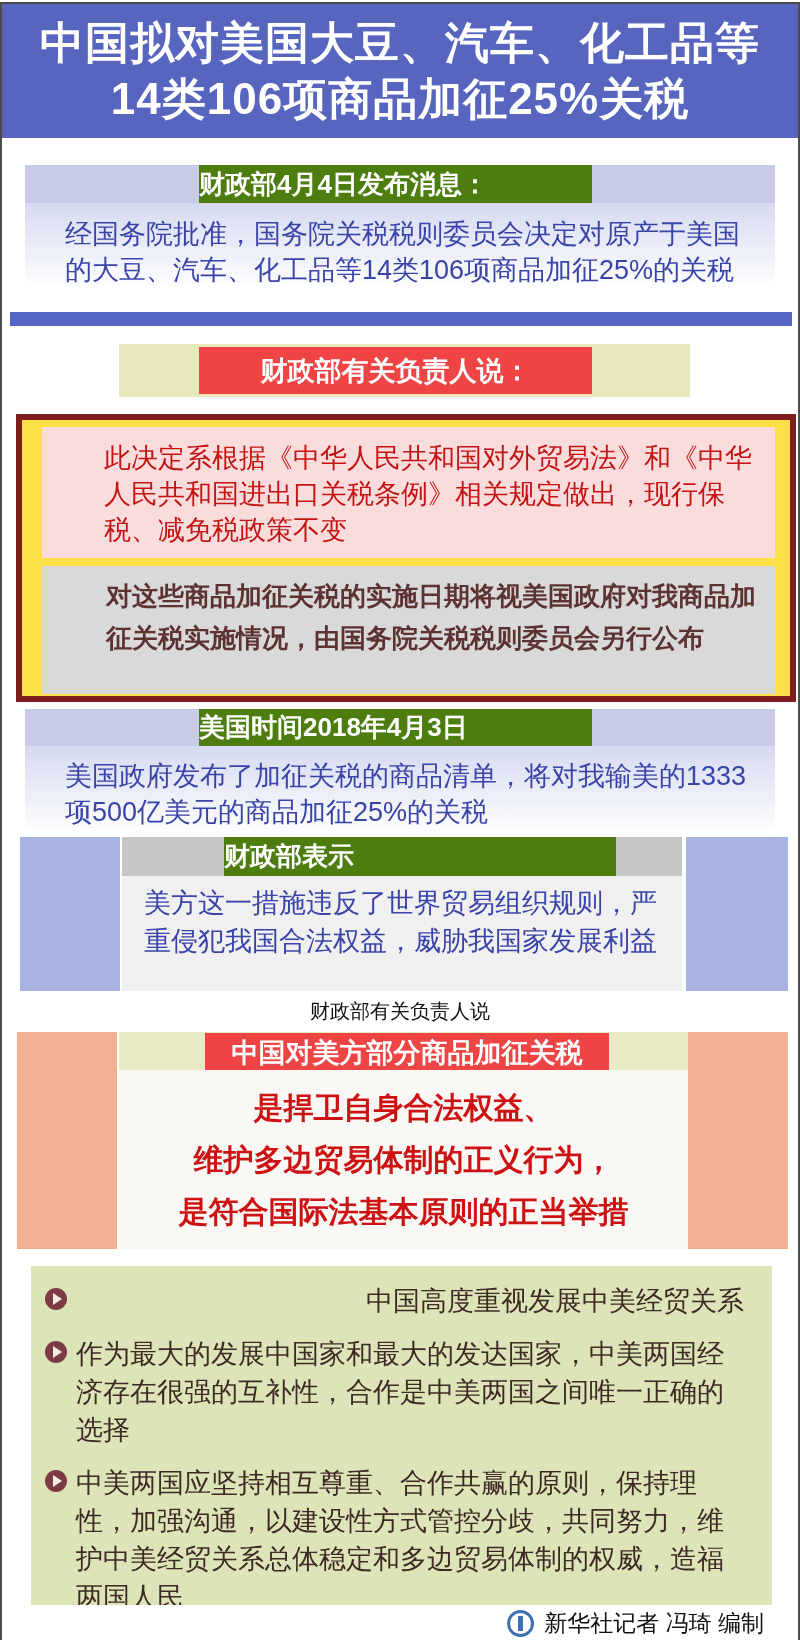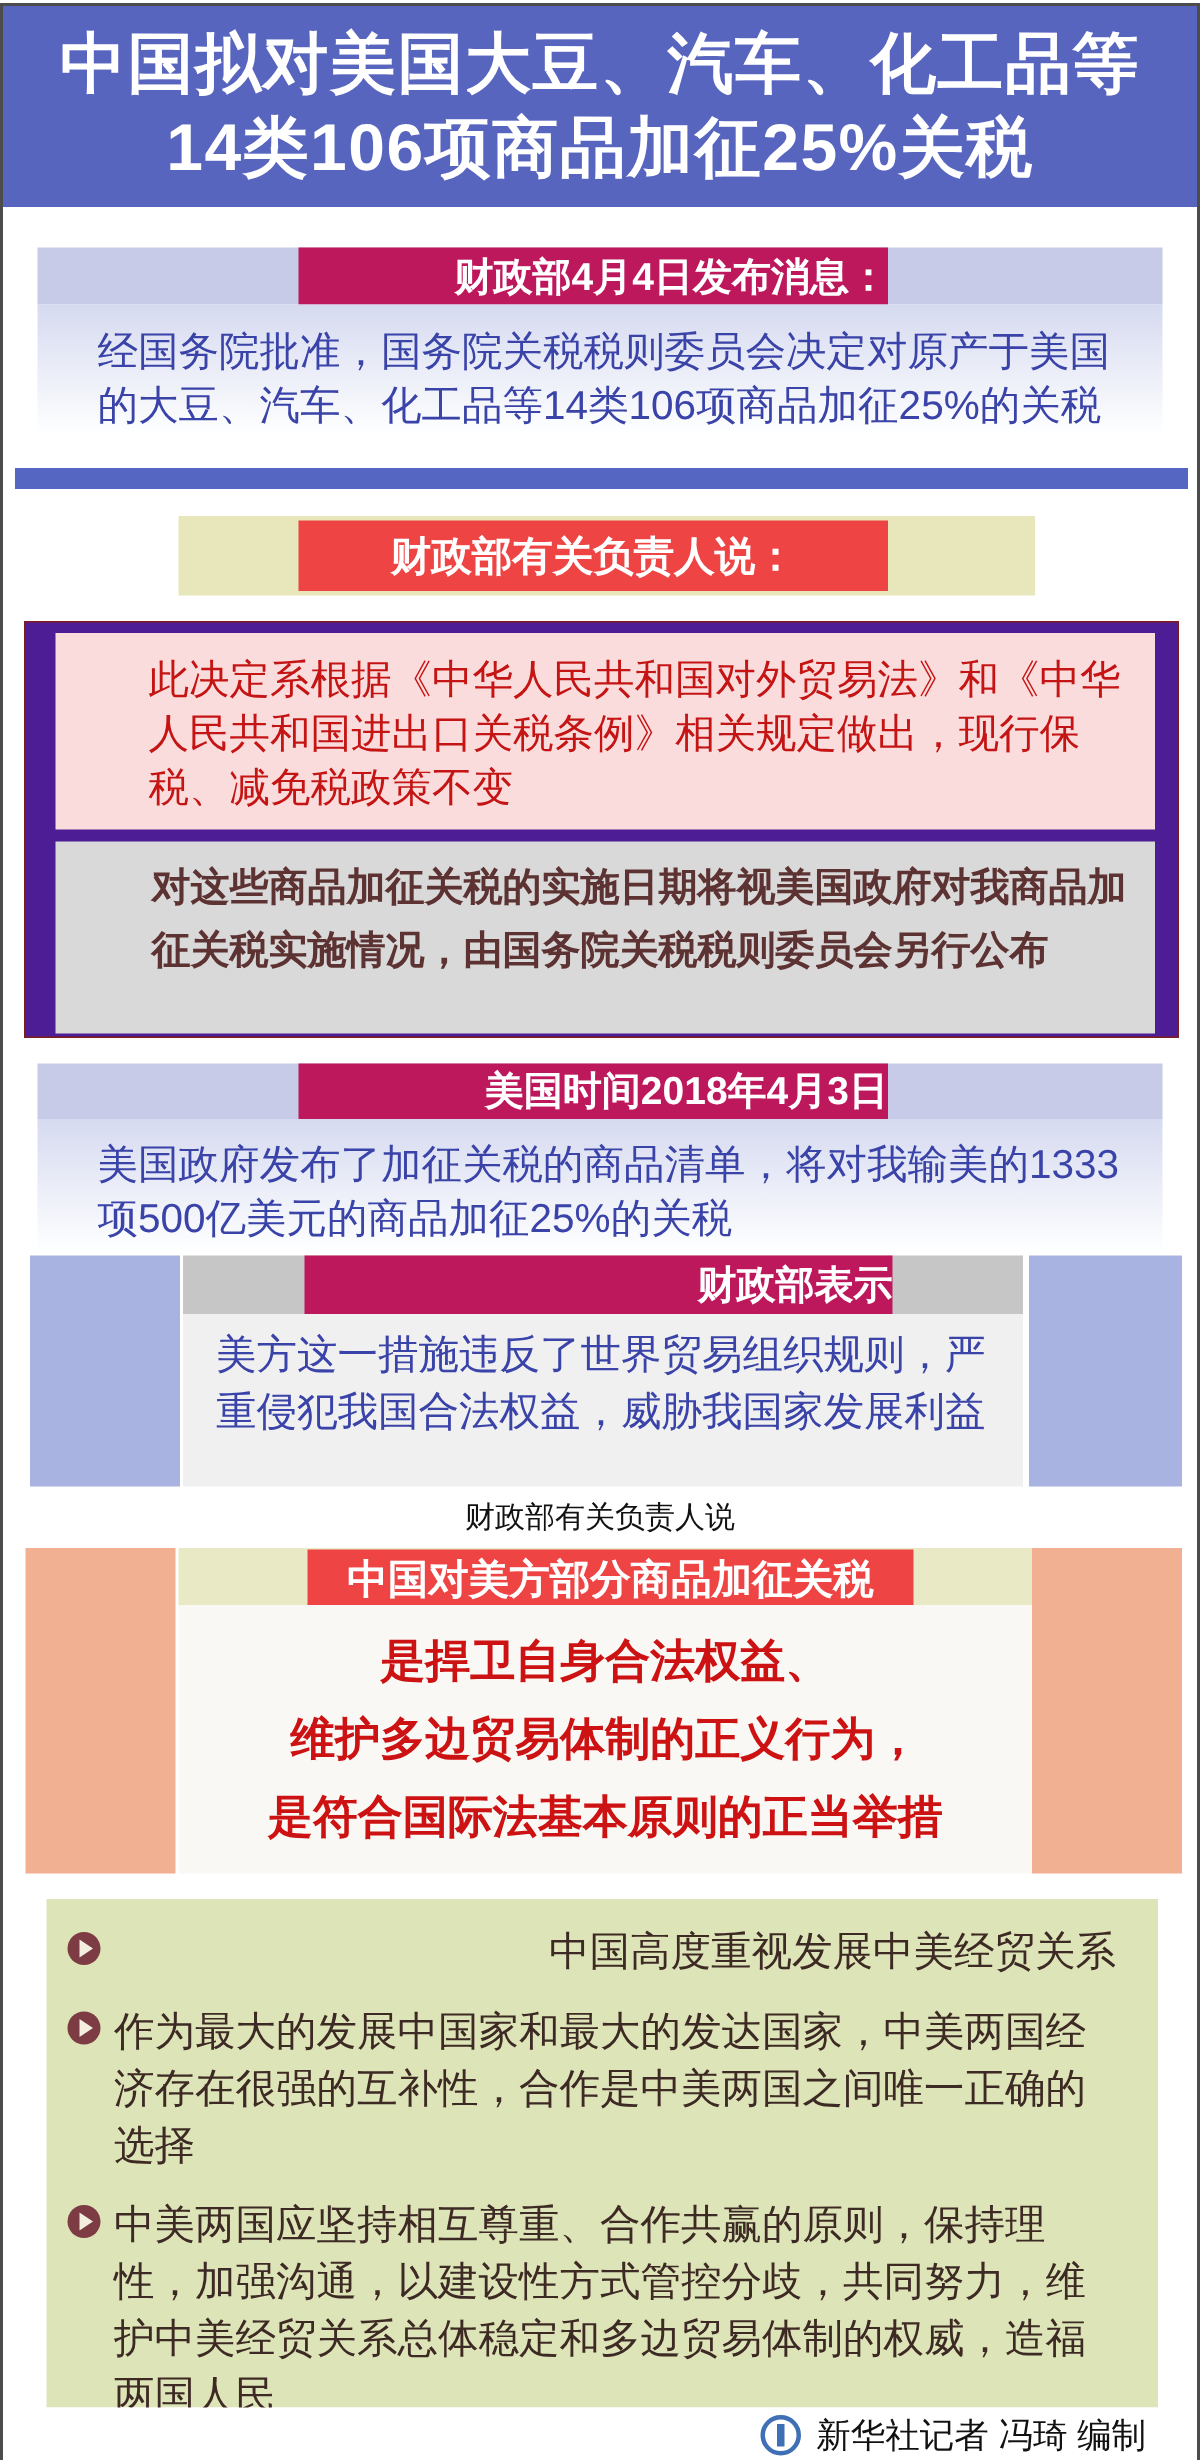--- a/index.html
+++ b/index.html
@@ -16,37 +16,37 @@
     background:#5765bf;display:flex;flex-direction:column;
     align-items:center;justify-content:center;
   }
   .header .t1,.header .t2{
     color:#ffffff;font-weight:bold;font-size:44px;line-height:56px;
     letter-spacing:1px;white-space:nowrap;
   }
   
   .band{position:absolute;background:#c7cbe8;}
   .hbox{
-    position:absolute;background:#be185d;color:#ffffff;
+    position:absolute;background:#4d7c0f;color:#ffffff;
     font-size:26px;font-weight:bold;display:flex;align-items:center;
-    justify-content:flex-end;white-space:nowrap;
+    justify-content:flex-start;white-space:nowrap;
   }
   .rbox{
     position:absolute;background:#ef4444;color:#ffffff;
     font-size:27px;font-weight:bold;display:flex;align-items:center;
     justify-content:center;white-space:nowrap;
   }
   .grad-body{
     position:absolute;background:linear-gradient(#d6daf0,#feffff);
     color:#3a43a8;font-size:27px;line-height:36px;
   }
   .divider{position:absolute;background:#5566c2;}
   
   .redborder-box{
-    position:absolute;background:#4c1d95;border:1px solid #7f1d1d;
+    position:absolute;background:#fde047;border:6px solid #7f1d1d;
   }
   .pink-block{
     position:absolute;background:#fbdcdc;color:#c41414;
     font-size:27px;line-height:36px;
   }
   .gray-block{
     position:absolute;background:#d9d9d9;color:#5d3232;font-weight:bold;
     font-size:26px;line-height:42px;
   }
   
@@ -148,21 +148,21 @@
       <span>美国时间2018年4月3日</span>
     </div>
   </div>
   <div class="grad-body" style="top:742px;left:23px;width:750px;height:88px;padding:12px 28px 0 40px;box-sizing:border-box;">
     <span>美国政府发布了加征关税的商品清单，将对我输美的1333项500亿美元的商品加征25%的关税</span>
   </div>
 
   <div class="side-col-blue" style="top:833px;left:18px;width:100px;height:154px;"></div>
   <div class="side-col-blue" style="top:833px;left:684px;width:102px;height:154px;"></div>
   <div class="mof-topbar" style="top:833px;left:120px;width:560px;height:39px;">
-    <div class="hbox" style="left:81px;top:0;width:392px;height:39px;">
+    <div class="hbox" style="left:102px;top:0;width:392px;height:39px;">
       <span>财政部表示</span>
     </div>
   </div>
   <div class="mof-body" style="top:872px;left:120px;width:560px;height:115px;padding:8px 18px 0 22px;box-sizing:border-box;">
     <span>美方这一措施违反了世界贸易组织规则，严重侵犯我国合法权益，威胁我国家发展利益</span>
   </div>
 
   <div class="intro-line" style="top:994px;">财政部有关负责人说</div>
 
   <div style="position:absolute;top:1028px;left:0;width:796px;height:217px;">

